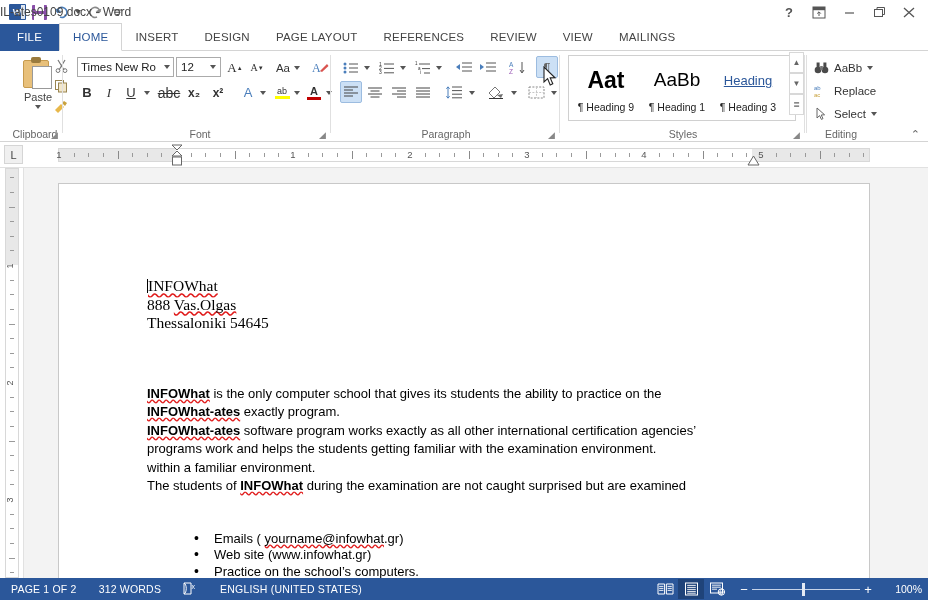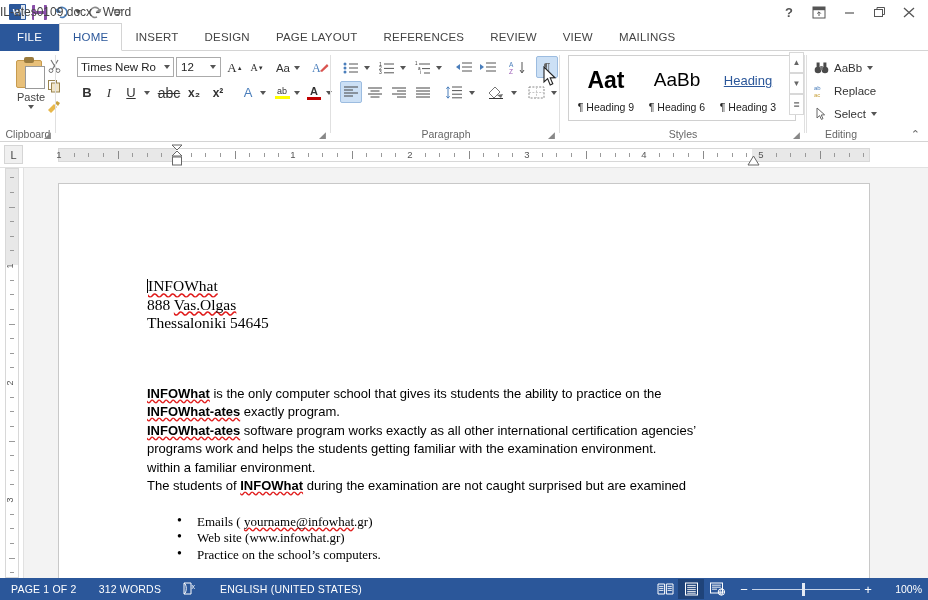--- a/index.html
+++ b/index.html
@@ -67,21 +67,21 @@
   .rgroup-label {
     position: absolute; bottom: 2px; width: 100%; text-align: center;
     font-size: 10.5px; color: #666;
   }
   .rsep { position: absolute; top: 4px; width: 1px; height: 78px; background: #E0E0E0; }
   .dialoglauncher {
     position: absolute; bottom: 3px; width: 9px; height: 9px; color: #888; font-size: 9px;
   }
 
   
-  #g-clipboard { left: 0; width: 56px; }
+  #g-clipboard { left: 7px; width: 56px; }
   .paste-btn { position: absolute; left: 8px; top: 4px; width: 46px; height: 66px;
     display: flex; flex-direction: column; align-items: center; }
   .clipbd {
     width: 30px; height: 32px; position: relative; margin-top: 2px;
   }
   .clipbd .board { position:absolute; left:0; top:3px; width:26px; height:28px; background:#E8C07A; border:1px solid #C79B4E; border-radius:2px;}
   .clipbd .clip { position:absolute; left:8px; top:0px; width:10px; height:6px; background:#9A7B3E; border-radius:2px;}
   .clipbd .pg { position:absolute; left:9px; top:9px; width:20px; height:23px; background:#fff; border:1px solid #999;}
   .paste-label { font-size: 11px; color: #444; margin-top: 2px; }
   .paste-arrow { font-size: 7px; color: #555; line-height: 6px; margin-top: 1px;}
@@ -153,21 +153,21 @@
   .page { position: absolute; left: 34px; top: 15px; width: 812px; height: 560px; background: #fff;
           border: 1px solid #C8C8C8; }
   .content { position: absolute; left: 88px; top: 93px; width: 660px; }
   .ln { font-family: "Liberation Serif", serif; font-size: 15.5px; color: #000; line-height: 18.5px;
         white-space: nowrap; }
   .body { font-family: "Liberation Sans", sans-serif; font-size: 13px; color: #000; line-height: 18.5px; }
   .sp { text-decoration: underline wavy #E01B1B; text-decoration-skip-ink: none; }
   .bd { font-weight: bold; }
   .caret-bar { display: inline-block; width: 1px; height: 14px; background: #000; vertical-align: -2px;
                margin-right: 0px; }
-  ul.blist { list-style: none; margin: 0; padding: 0; font-family: Liberation Serif, serif; }
+  ul.blist { list-style: none; margin: 17px; padding: 0; }
   ul.blist li { position: relative; padding-left: 50px; line-height: 16.5px; font-size: 13px; }
   ul.blist li::before { content: "\2022"; position: absolute; left: 30px; top: -1px; font-size: 14px; }
 
   
   .status { position: absolute; left: 0; bottom: 0; width: 928px; height: 22px; background: #2B579A;
             color: #fff; font-size: 10.5px; display: flex; align-items: center; }
   .st-item { padding: 0 11px; white-space: nowrap; letter-spacing: .2px; }
   .st-right { position: absolute; right: 6px; top: 0; height: 22px; display: flex; align-items: center; }
   .viewbtn { width: 26px; height: 20px; display: flex; align-items: center; justify-content: center; }
   .viewbtn.on { background: #1F4379; }
@@ -358,20 +358,21 @@
           <span class="caret"></span>
         </div>
       <div class="ib row2" style="left:234px;width:22px;flex-direction:column;">
         <span style="font-size:11px;font-weight:bold;line-height:11px;">A</span>
         <span style="display:block;width:14px;height:3px;background:#C00000;"></span>
       </div>
       <div class="ib row2" style="left:254px;width:12px;">
           <span class="caret"></span>
         </div>
 
+      <div class="rgroup-label">Font</div>
       <div class="dialoglauncher" style="right:3px;">◢</div>
       <div class="rsep" style="right:0;"></div>
     </div>
 
     <div class="rgroup" id="g-para">
       <div class="ib" style="left:8px;top:6px;width:22px;">
         <svg width="16" height="14" viewBox="0 0 16 14">
             <circle cx="2" cy="3" r="1.5" fill="#4A7EBB"></circle>
             <circle cx="2" cy="7" r="1.5" fill="#4A7EBB"></circle>
             <circle cx="2" cy="11" r="1.5" fill="#4A7EBB"></circle>
@@ -483,21 +484,21 @@
     </div>
 
     <div class="rgroup" id="g-styles">
       <div class="stylebox" id="styles-host">
           <div class="stylecell" style="left: 2px;">
             <div class="stylepreview" style="font-weight: bold; font-size: 23px;">Aat</div>
             <div class="stylename">¶ Heading 9</div>
           </div>
           <div class="stylecell" style="left: 73px;">
             <div class="stylepreview">AaBb</div>
-            <div class="stylename">¶ Heading 6</div>
+            <div class="stylename">¶ Heading 1</div>
           </div>
           <div class="stylecell" style="left: 144px;">
             <div class="stylepreview" style="font-size: 13px; text-decoration: underline; color: rgb(43, 87, 154);">Heading</div>
             <div class="stylename">¶ Heading 3</div>
           </div>
         </div>
       <div class="scrollcol">
         <div>▲</div>
         <div>▼</div>
         <div>≣</div>

